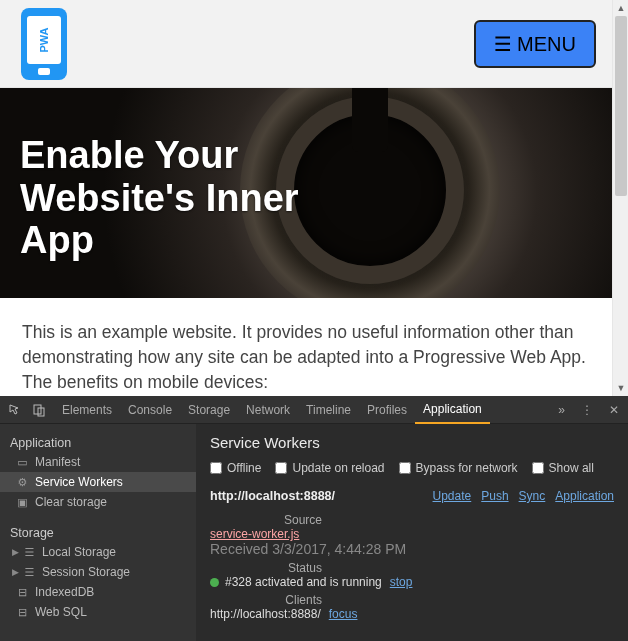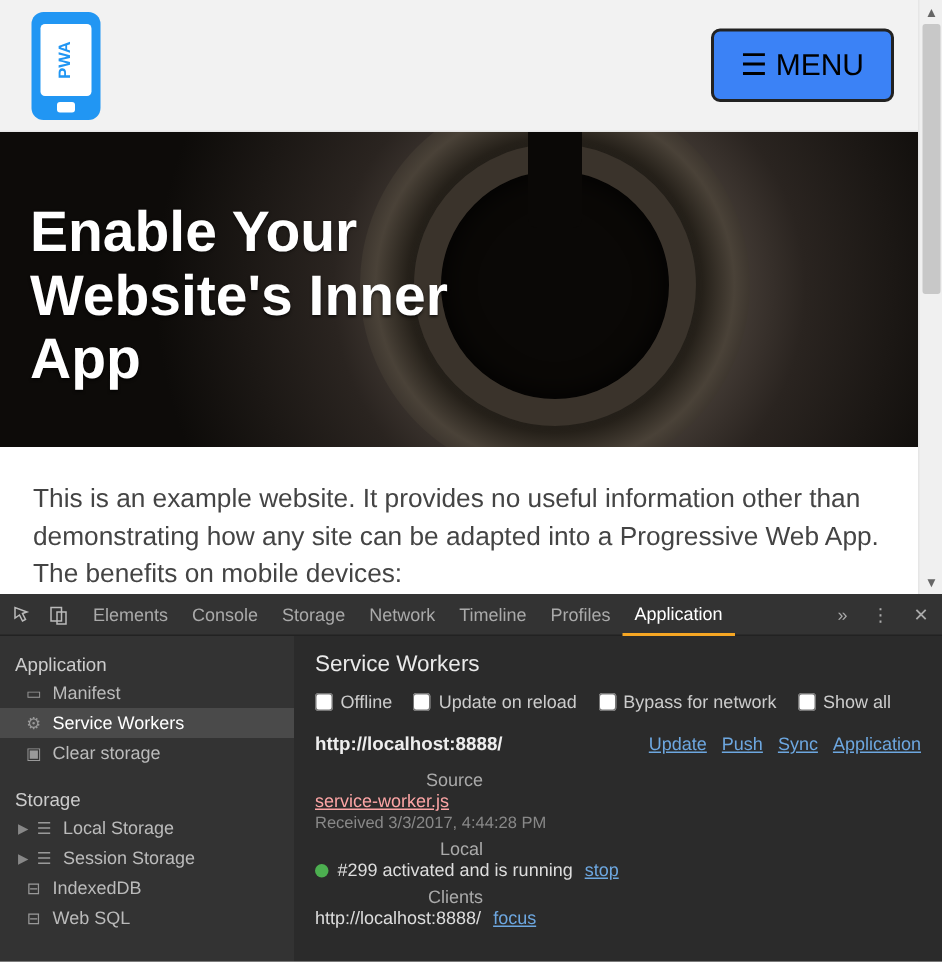--- a/index.html
+++ b/index.html
@@ -52,21 +52,21 @@
   .dt-checks { display:flex; gap:14px; align-items:center; margin-bottom:14px; flex-wrap:wrap; }
   .dt-check { display:flex; align-items:center; gap:5px; color:#ccc; font-size:12px; }
   .dt-check input { accent-color:#888; width:12px; height:12px; }
   .dt-origin-row { display:flex; align-items:center; margin-bottom:10px; }
   .dt-origin { color:#eee; font-weight:bold; font-size:12.5px; }
   .dt-links { margin-left:auto; display:flex; gap:10px; }
   .dt-link { color:#6da7e0; text-decoration:underline; cursor:pointer; font-size:12px; }
   .dt-kv { display:flex; margin:4px 0; font-size:12px;flex-direction:column; }
   .dt-k { width:124px; text-align:right; color:#aaa; padding-right:12px; }
   .dt-v { color:#ddd; flex:1; }
-  .dt-sub { color:#888; font-size:11px; }
+  .dt-sub { color:#888; font-size:14px; }
   .status-dot { display:inline-block; width:9px; height:9px; background:#4caf50; border-radius:50%; margin-right:6px; vertical-align:middle; }
   .dt-v a { color:#6da7e0; text-decoration:underline; cursor:pointer; margin-left:8px; }
   .src-link { color:#fca5a5; text-decoration:underline; cursor:pointer; }
 </style>
 </head>
 <body>
 
 <div class="outer">
   <div class="page">
     <div class="top-bar">
@@ -197,23 +197,23 @@
         </div>
 
         <div class="dt-kv">
           <div class="dt-k">Source</div>
           <div class="dt-v">
             <span class="src-link">service-worker.js</span><br>
             <span class="dt-sub">Received 3/3/2017, 4:44:28 PM</span>
           </div>
         </div>
         <div class="dt-kv">
-          <div class="dt-k">Local</div>
+          <div class="dt-k">Status</div>
           <div class="dt-v">
-            <span class="status-dot"></span><span>#299 activated and is running</span><a>stop</a>
+            <span class="status-dot"></span><span>#328 activated and is running</span><a>stop</a>
           </div>
         </div>
         <div class="dt-kv">
           <div class="dt-k">Clients</div>
           <div class="dt-v">
             <span>http://localhost:8888/</span><a>focus</a>
           </div>
         </div>
       </div>
     </div>

